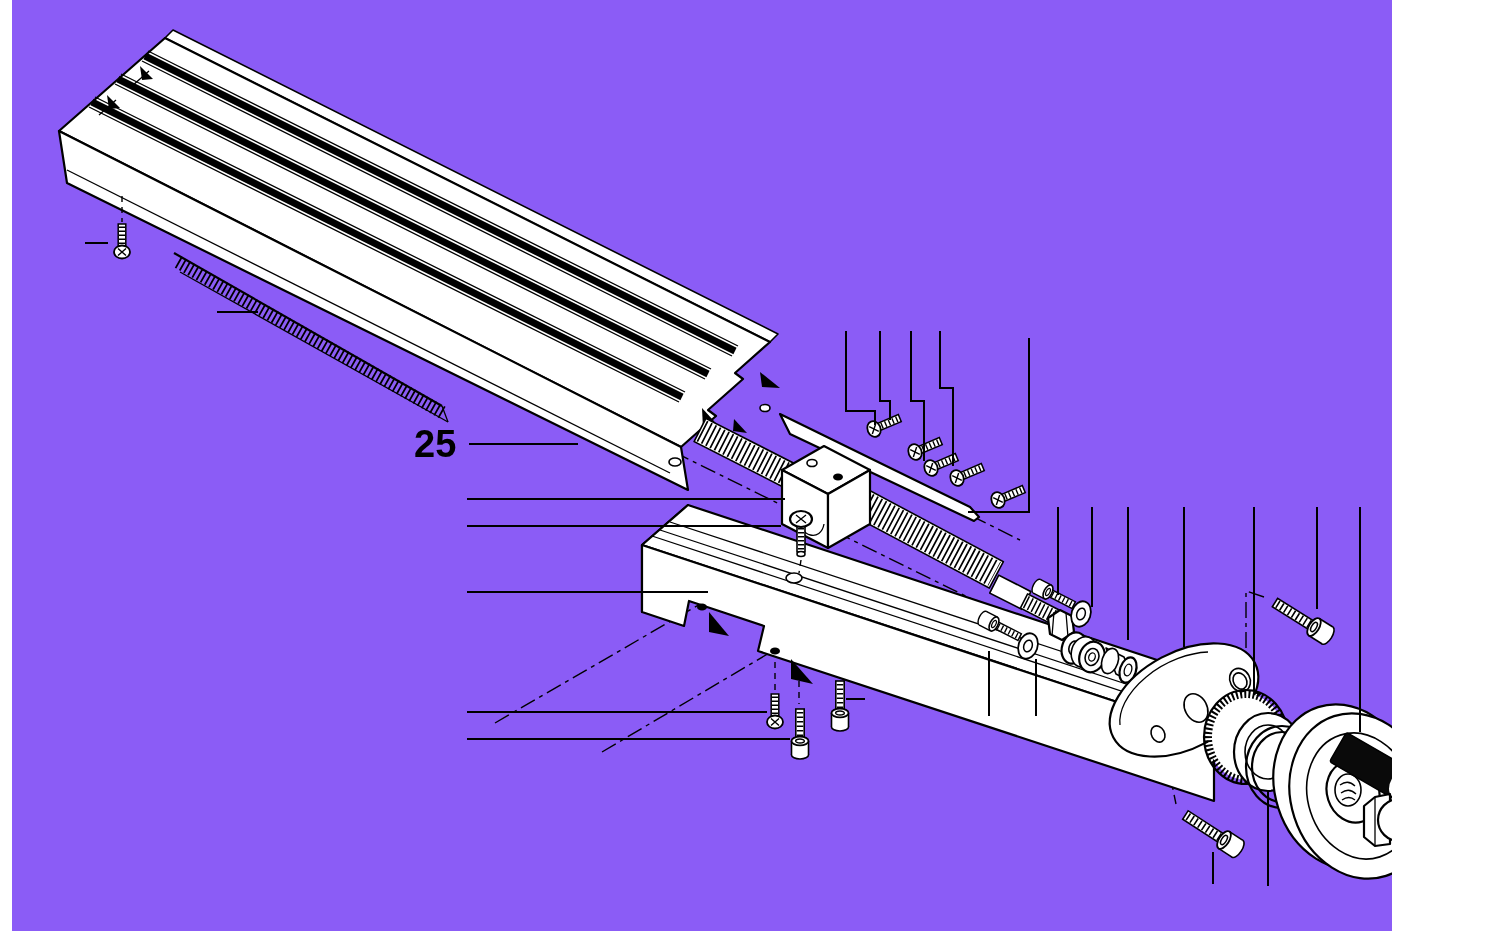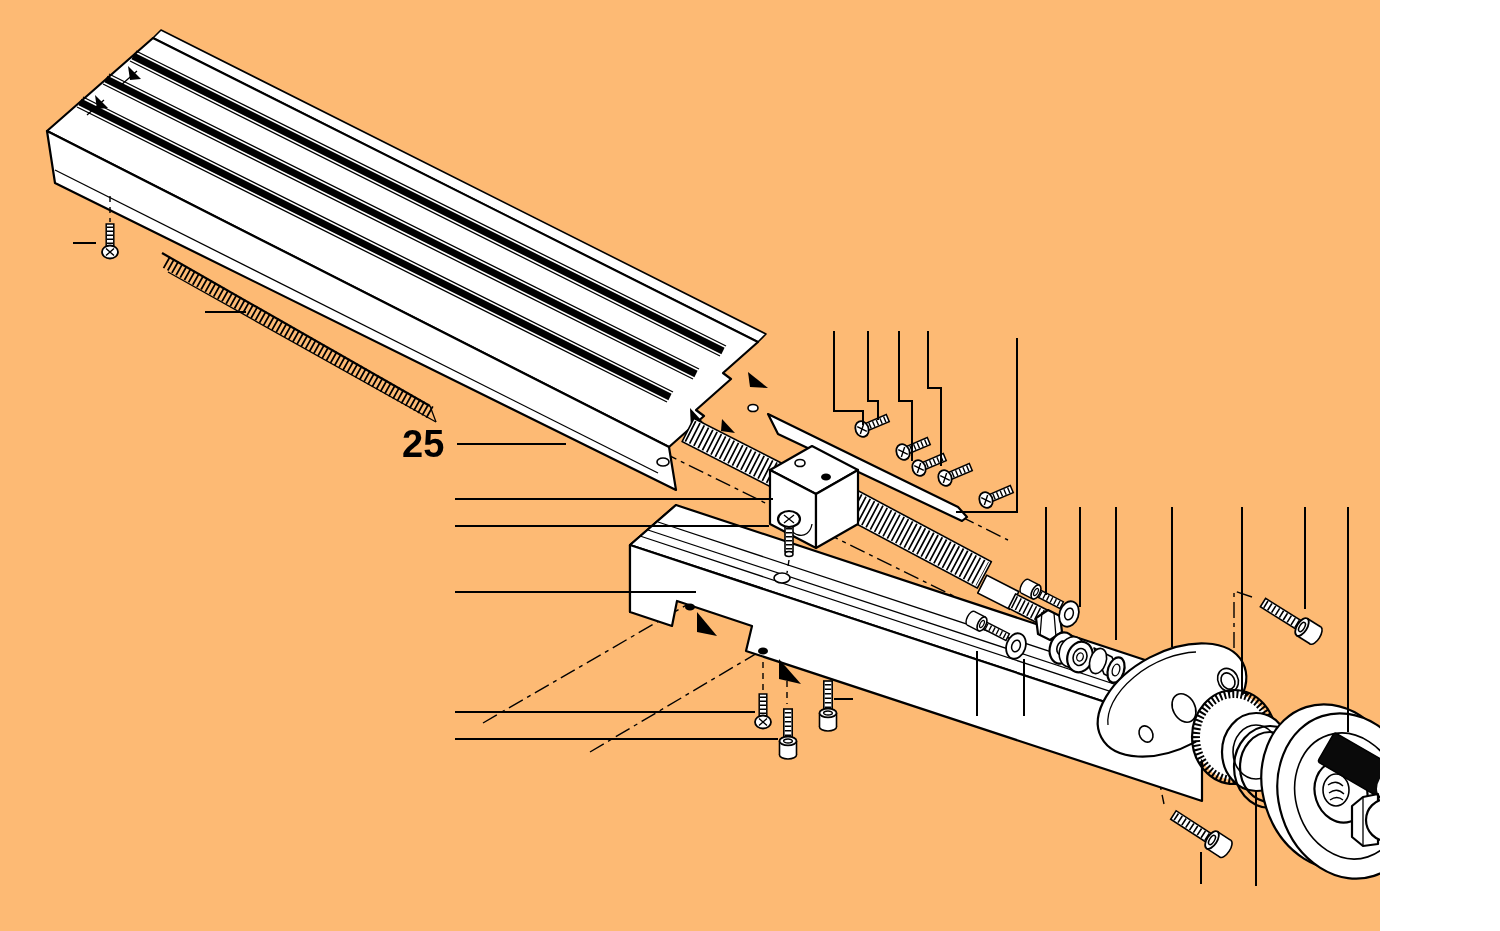--- a/index.html
+++ b/index.html
@@ -1,17 +1,17 @@
 <!DOCTYPE html>
 <html><head>
 <meta charset="utf-8">
 <style>
   html,body{margin:0;padding:0;background:#fff;}
-  #stage{position:relative;width:1380px;height:931px;background:#fdba74;overflow:hidden;
-         font-family:"Liberation Sans", sans-serif;}
+  #stage{position:relative;width:1380px;height:931px;background:#8b5cf6;overflow:hidden;
+         font-family:"Liberation Sans", sans-serif;margin-left:12px;}
   svg{position:absolute;left:0;top:0;}
   .fw{fill:#fff;stroke:#000;stroke-width:2.2;stroke-linejoin:round;}
   .fw15{fill:#fff;stroke:#000;stroke-width:1.6;stroke-linejoin:round;}
   .ln{fill:none;stroke:#000;stroke-width:2.2;}
   .thin{fill:none;stroke:#000;stroke-width:1.3;}
   .blk{fill:#000;stroke:none;}
   .callout{fill:none;stroke:#000;stroke-width:2;}
   .cline{fill:none;stroke:#000;stroke-width:1.4;stroke-dasharray:16 5 4 5;}
   .dash{fill:none;stroke:#000;stroke-width:1.4;stroke-dasharray:6 5;}
   .partnum{font-weight:bold;font-size:38px;fill:#000;}

